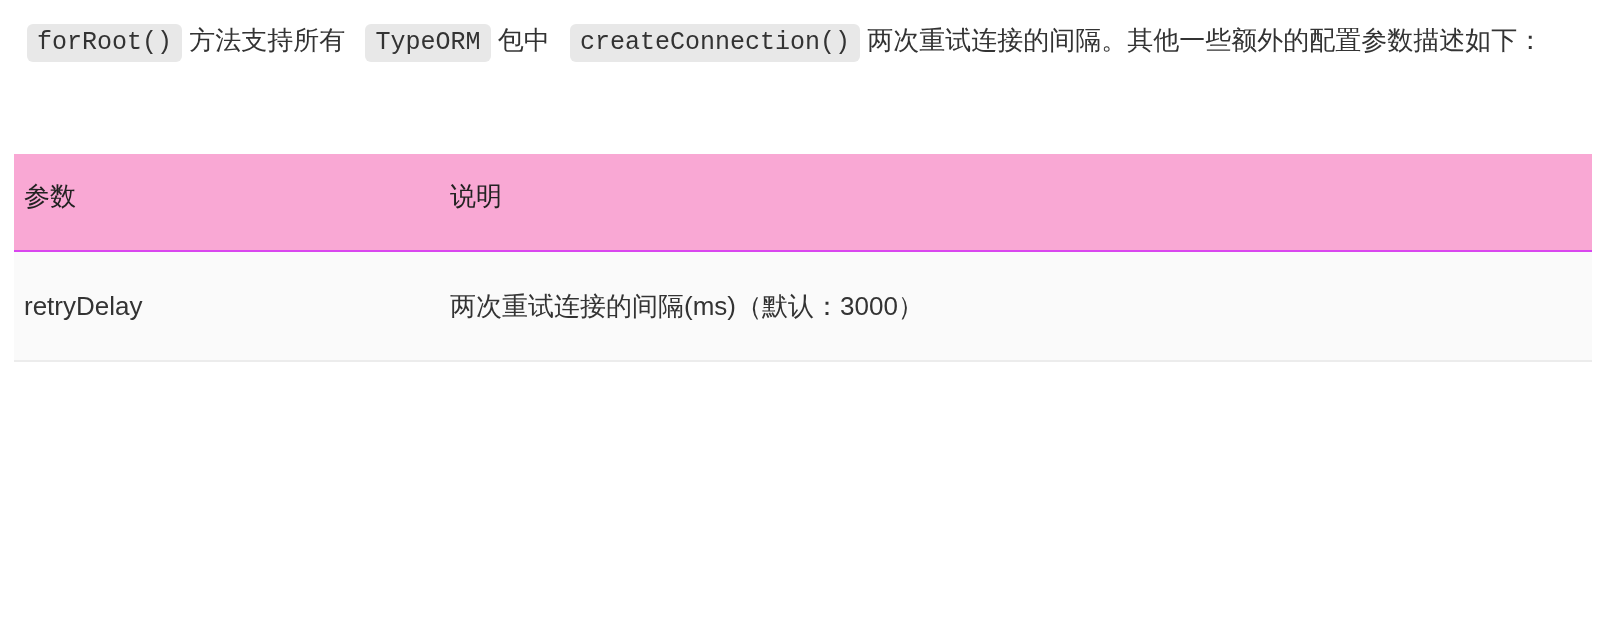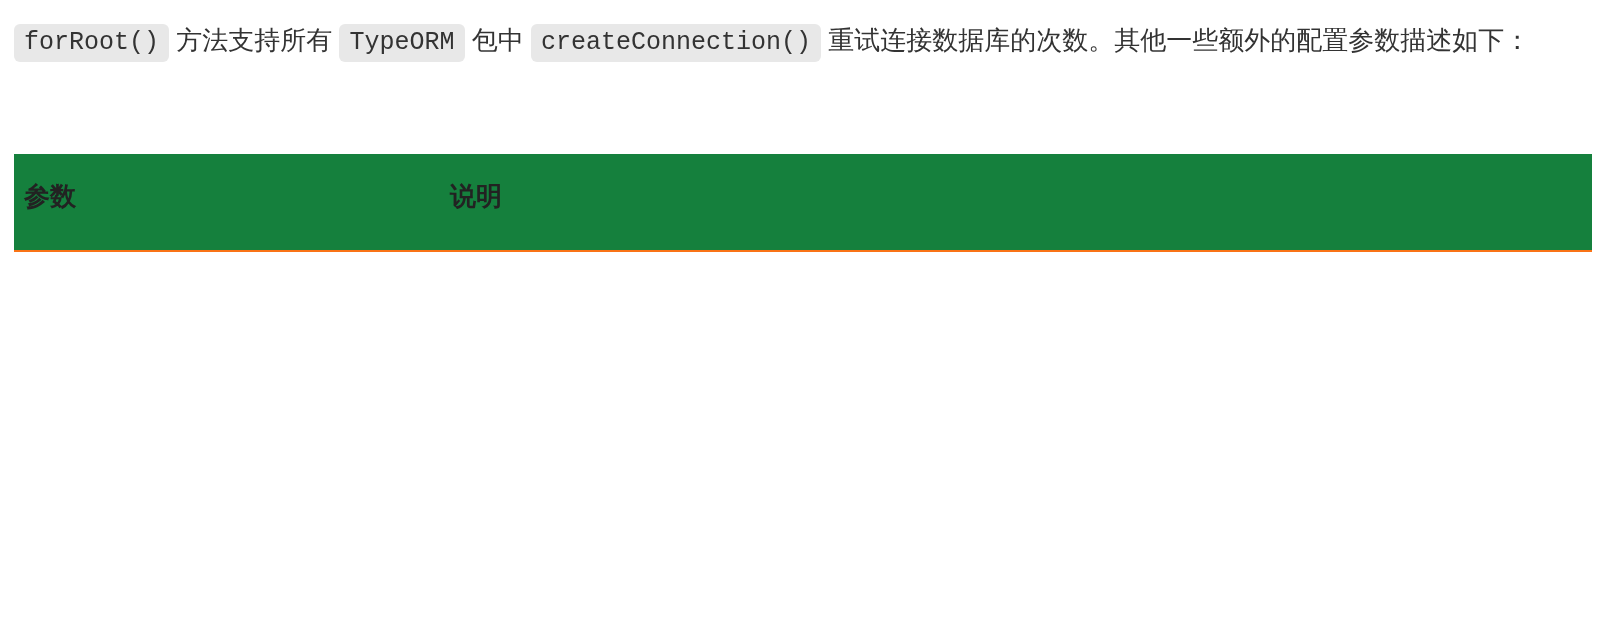--- a/index.html
+++ b/index.html
@@ -25,33 +25,34 @@
     font-family: ui-monospace, SFMono-Regular, "SF Mono", Menlo, Consolas, "Liberation Mono", monospace;
     background: #e8e8e8;
     color: #333333;
     padding: 4px 10px 4px 10px;
     border-radius: 6px;
     font-size: 25px;
     white-space: nowrap;
     display: inline-block;
     line-height: 1.2;
     vertical-align: baseline;
+    margin-left: 13px;
   }
   table.params {
     width: 100%;
     border-collapse: collapse;
     font-size: 26px;
   }
   table.params th {
     text-align: left;
-    font-weight: 700;
+    font-weight: 400;
     color: #222222;
     padding: 18px 10px 30px 10px;
-    border-bottom: 2px solid #f97316;
-    background: #15803d;
+    border-bottom: 2px solid #d946ef;
+    background: #f9a8d4;
   }
   table.params td {
     padding: 30px 10px;
     border-bottom: 2px solid #ececec;
     vertical-align: middle;
     color: #333333;
   }
   table.params tbody tr:nth-child(odd) td {
     background: #fafafa;
   }
@@ -60,27 +61,33 @@
   }
   .col-param { width: 27%; }
   .col-desc  { width: 73%; }
 </style>
 </head>
 <body>
 
 <div class="page">
 
   <p class="intro">
-    <code class="inline">forRoot()</code><span> 方法支持所有 </span><code class="inline">TypeORM</code><span> 包中 </span><code class="inline">createConnection()</code><span> 重试连接数据库的次数。其他一些额外的配置参数描述如下：</span>
+    <code class="inline">forRoot()</code><span> 方法支持所有 </span><code class="inline">TypeORM</code><span> 包中 </span><code class="inline">createConnection()</code><span> 两次重试连接的间隔。其他一些额外的配置参数描述如下：</span>
   </p>
 
   <table class="params">
     <thead>
       <tr>
         <th class="col-param">参数</th>
         <th class="col-desc">说明</th>
       </tr>
     </thead>
     <tbody>
+      <tr>
+        <td>retryDelay</td>
+        <td>
+          <span>两次重试连接的间隔(ms)（默认：3000）</span>
+        </td>
+      </tr>
     </tbody>
   </table>
 
 </div>
 
 </body></html>

